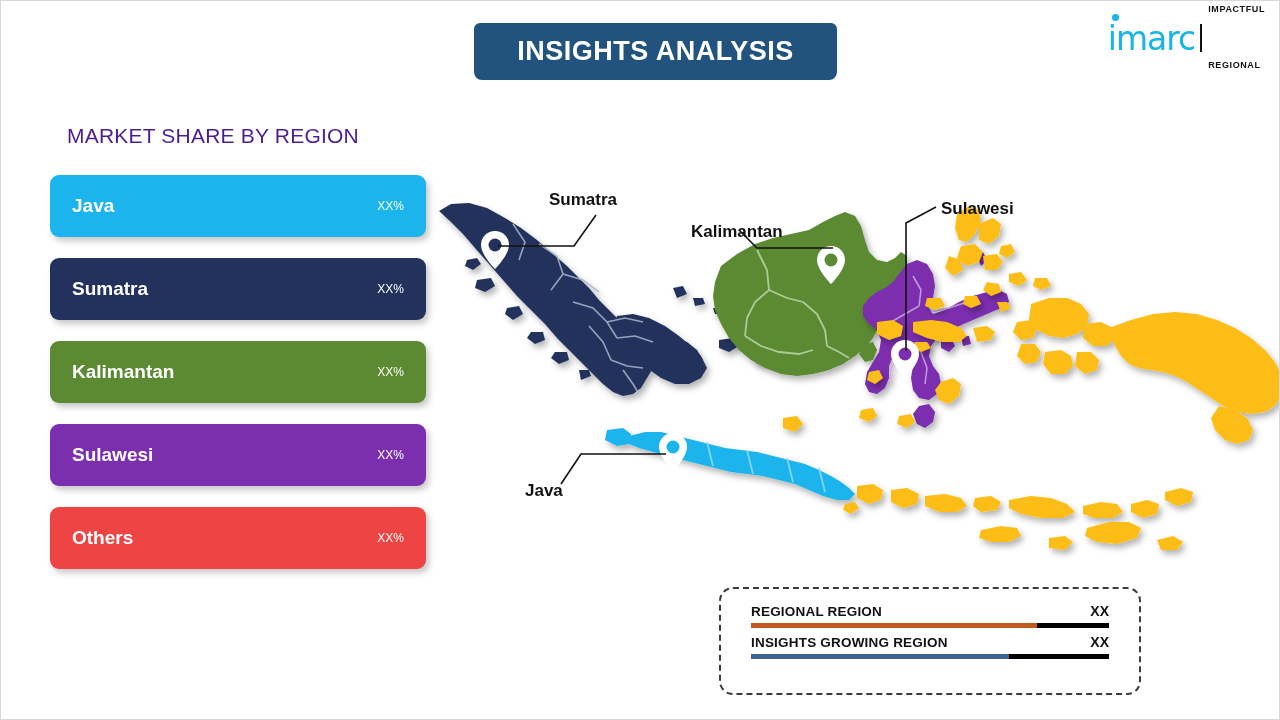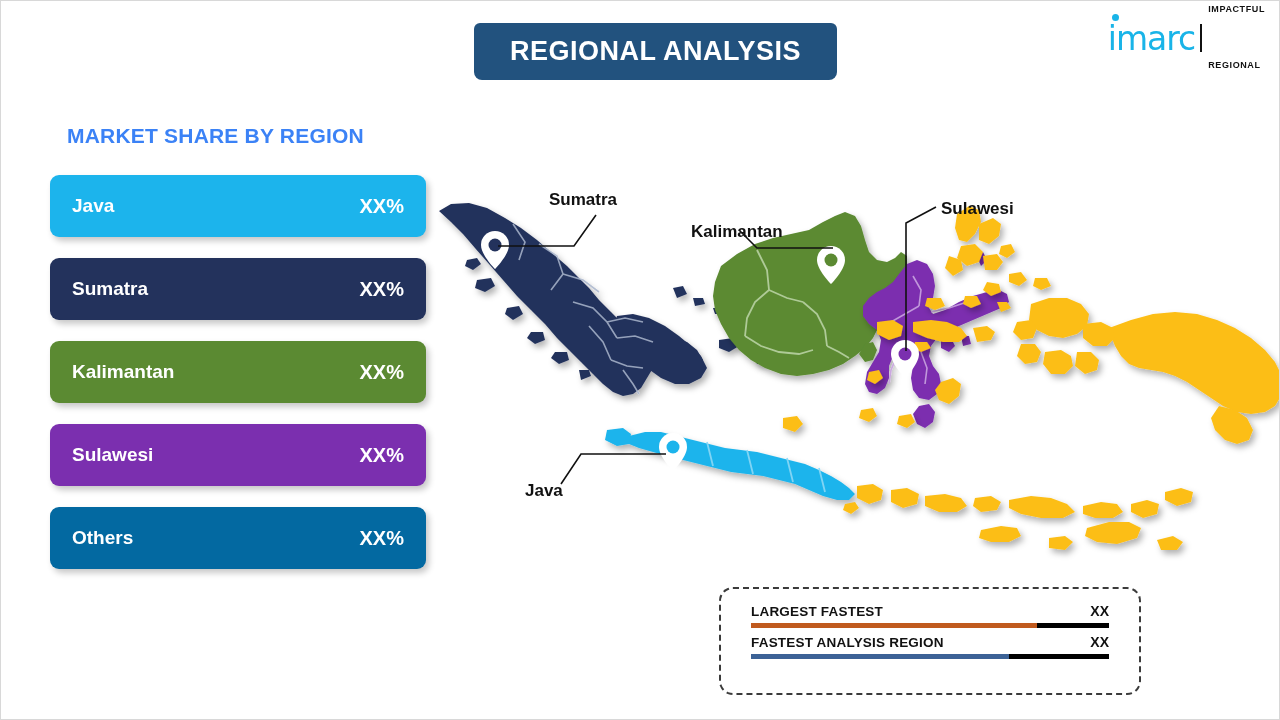--- a/index.html
+++ b/index.html
@@ -37,32 +37,32 @@
     position:absolute; left:4px; top:-9px;
     width:7px;height:7px;border-radius:50%;background:#19B4E8;
   }
   #logo .bar{ width:2px; height:28px; background:#111; margin:0 6px 2px 5px; }
   #logo .tag{ display:flex; flex-direction:column; justify-content:center; padding-bottom:3px;gap:44px; }
   #logo .tag span{ font-size:9px; font-weight:bold; color:#111; letter-spacing:.6px; line-height:1.25; }
 
   
   #legend-heading{
     position:absolute; left:66px; top:123px;
-    font-size:21px; font-weight:bold; color:#3b82f6; letter-spacing:.2px;
+    font-size:21px; font-weight:normal; color:#4c1d95; letter-spacing:.2px;
   }
   #legend-list{ position:absolute; left:49px; top:174px; width:376px; }
   .legend-bar{
     position:relative; height:62px; margin-bottom:21px;
     border-radius:9px;
     box-shadow:3px 4px 6px rgba(0,0,0,.22);
     display:flex; align-items:center; justify-content:space-between;
     padding:0 22px 0 22px;
   }
   .legend-bar .name{ color:#fff; font-size:19px; font-weight:bold; }
-  .legend-bar .pct{ color:#fff; font-size:20px; font-weight:bold; }
+  .legend-bar .pct{ color:#fff; font-size:12px; font-weight:normal; }
 
   
   #map-area{ position:absolute; left:420px; top:155px; width:860px; height:420px; }
   #map-svg{ width:100%; height:100%; display:block; }
 
   
   .map-label{
     position:absolute; font-size:17px; font-weight:bold; color:#111;
     white-space:nowrap;
   }
@@ -84,21 +84,21 @@
   .info-head{ display:flex; align-items:baseline; justify-content:space-between; }
   .info-label{ font-size:13.5px; font-weight:bold; color:#111; letter-spacing:.2px; }
   .info-value{ font-size:14px; font-weight:bold; color:#111; }
   .info-track{ height:5px; background:#000; margin-top:4px; border-radius:0; position:relative; }
   .info-fill{ position:absolute; left:0; top:0; height:100%; }
 </style>
 </head>
 <body>
 
 <div id="title-banner">
-  <span class="txt">REGIONAL ANALYSIS</span>
+  <span class="txt">INSIGHTS ANALYSIS</span>
 </div>
 
 <div id="logo">
   <div class="mark">
     <span class="dot"></span>
     <span class="word">imarc</span>
   </div>
   <div class="bar"></div>
   <div class="tag">
     <span>IMPACTFUL</span>
@@ -117,21 +117,21 @@
       <span class="pct">XX%</span>
     </div>
     <div class="legend-bar" style="background: rgb(91, 138, 50);">
       <span class="name">Kalimantan</span>
       <span class="pct">XX%</span>
     </div>
     <div class="legend-bar" style="background: rgb(123, 47, 175);">
       <span class="name">Sulawesi</span>
       <span class="pct">XX%</span>
     </div>
-    <div class="legend-bar" style="background: #0369a1; gap: 40px;">
+    <div class="legend-bar" style="background: #ef4444; gap: 40px;">
       <span class="name">Others</span>
       <span class="pct">XX%</span>
     </div>
   </div>
 
 <div id="map-area">
 <svg id="map-svg" viewBox="0 0 860 420" xmlns="http://www.w3.org/2000/svg">
   <defs>
     <filter id="isleShadow" x="-20%" y="-20%" width="150%" height="150%">
       <feDropShadow dx="3" dy="4" stdDeviation="3" flood-color="#000" flood-opacity="0.30"></feDropShadow>
@@ -317,29 +317,29 @@
 </svg>
 
 <div class="map-label" id="label-sumatra">Sumatra</div>
 <div class="map-label" id="label-kalimantan">Kalimantan</div>
 <div class="map-label" id="label-sulawesi">Sulawesi</div>
 <div class="map-label" id="label-java">Java</div>
 
 <div id="info-box">
     <div class="info-row">
       <div class="info-head">
-        <span class="info-label">LARGEST FASTEST</span>
+        <span class="info-label">REGIONAL REGION</span>
         <span class="info-value">XX</span>
       </div>
       <div class="info-track" style="background: rgb(0, 0, 0);">
         <div class="info-fill" style="width: 80%; background: rgb(192, 90, 30);"></div>
       </div>
     </div>
     <div class="info-row">
       <div class="info-head">
-        <span class="info-label">FASTEST  ANALYSIS REGION</span>
+        <span class="info-label">INSIGHTS  GROWING REGION</span>
         <span class="info-value">XX</span>
       </div>
       <div class="info-track" style="background: rgb(0, 0, 0);">
         <div class="info-fill" style="width: 72%; background: rgb(60, 98, 150);"></div>
       </div>
     </div>
   </div>
 
 </body></html>

